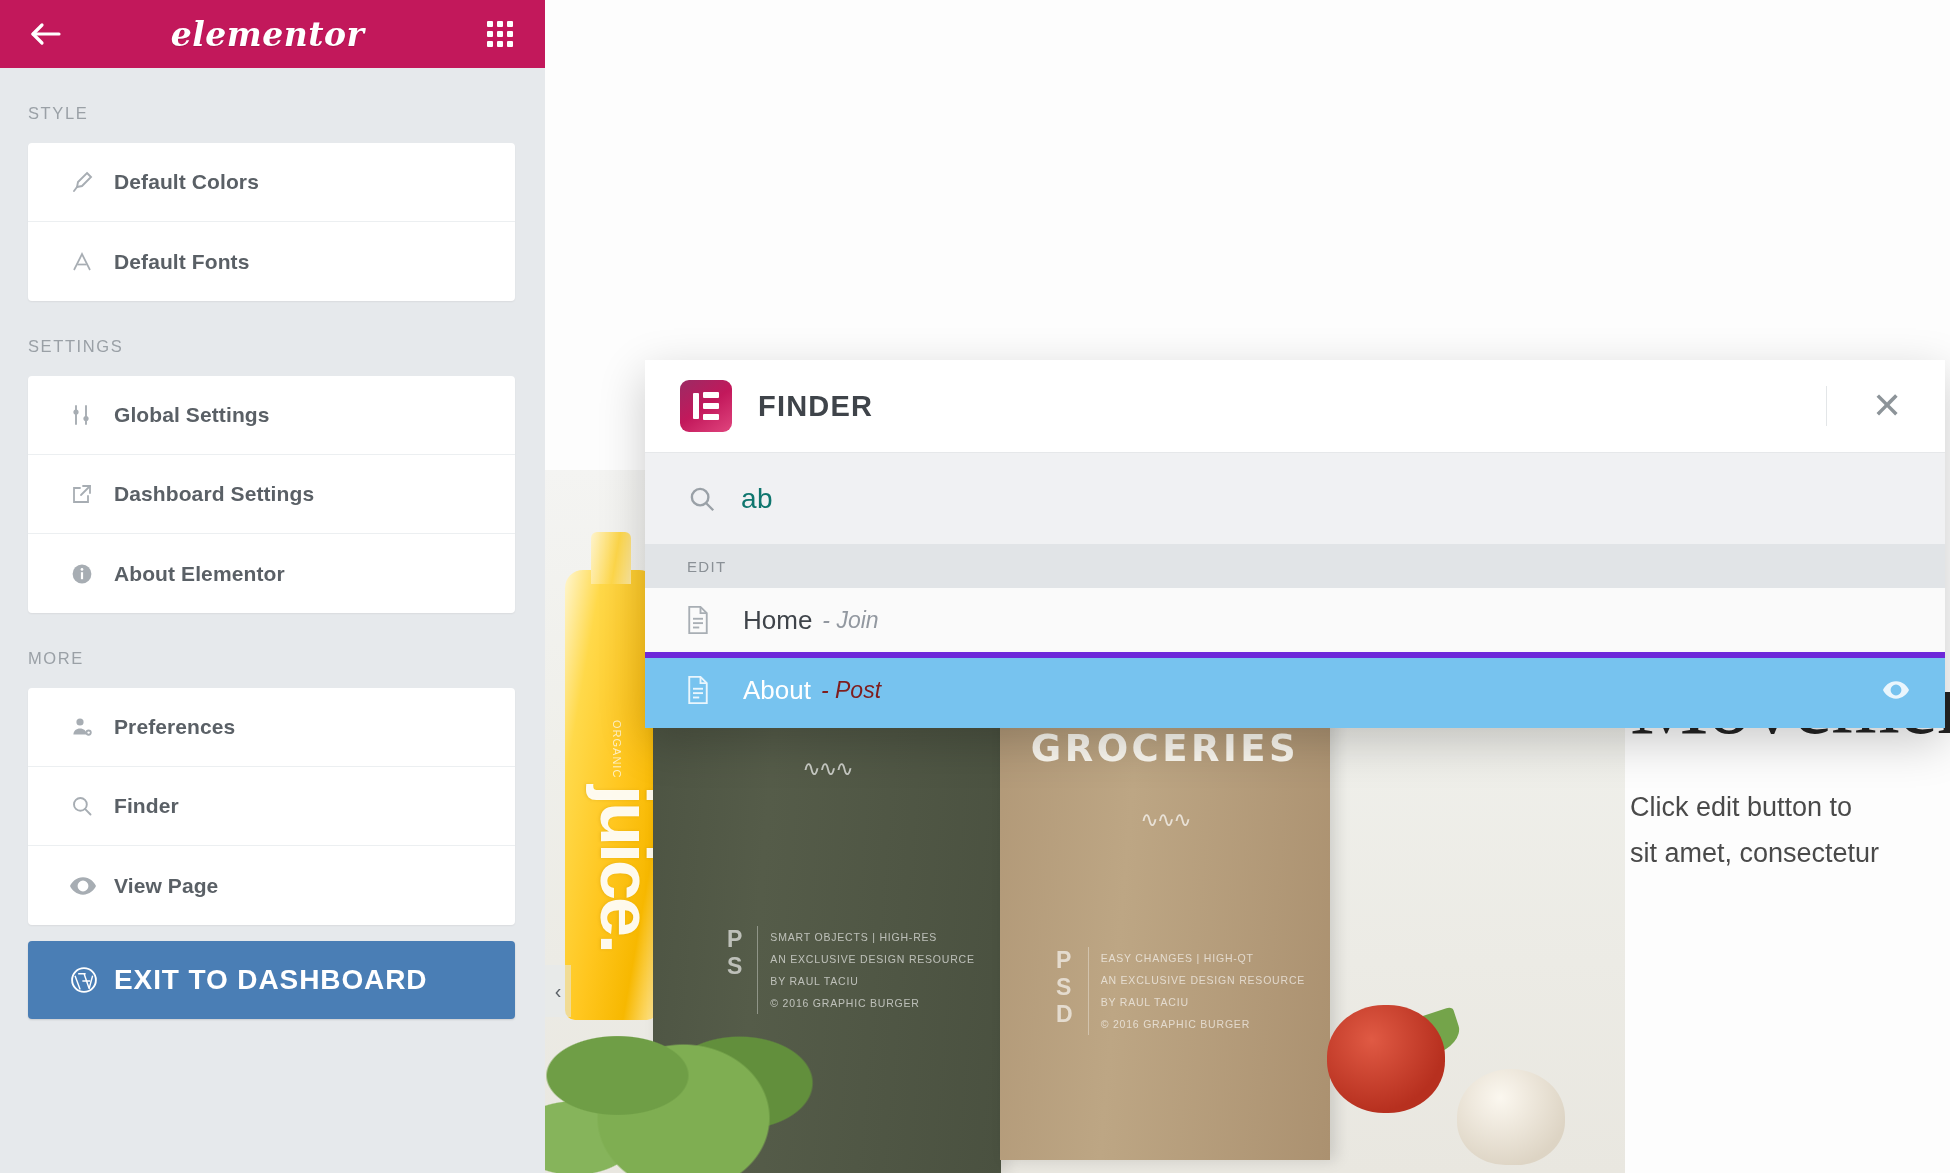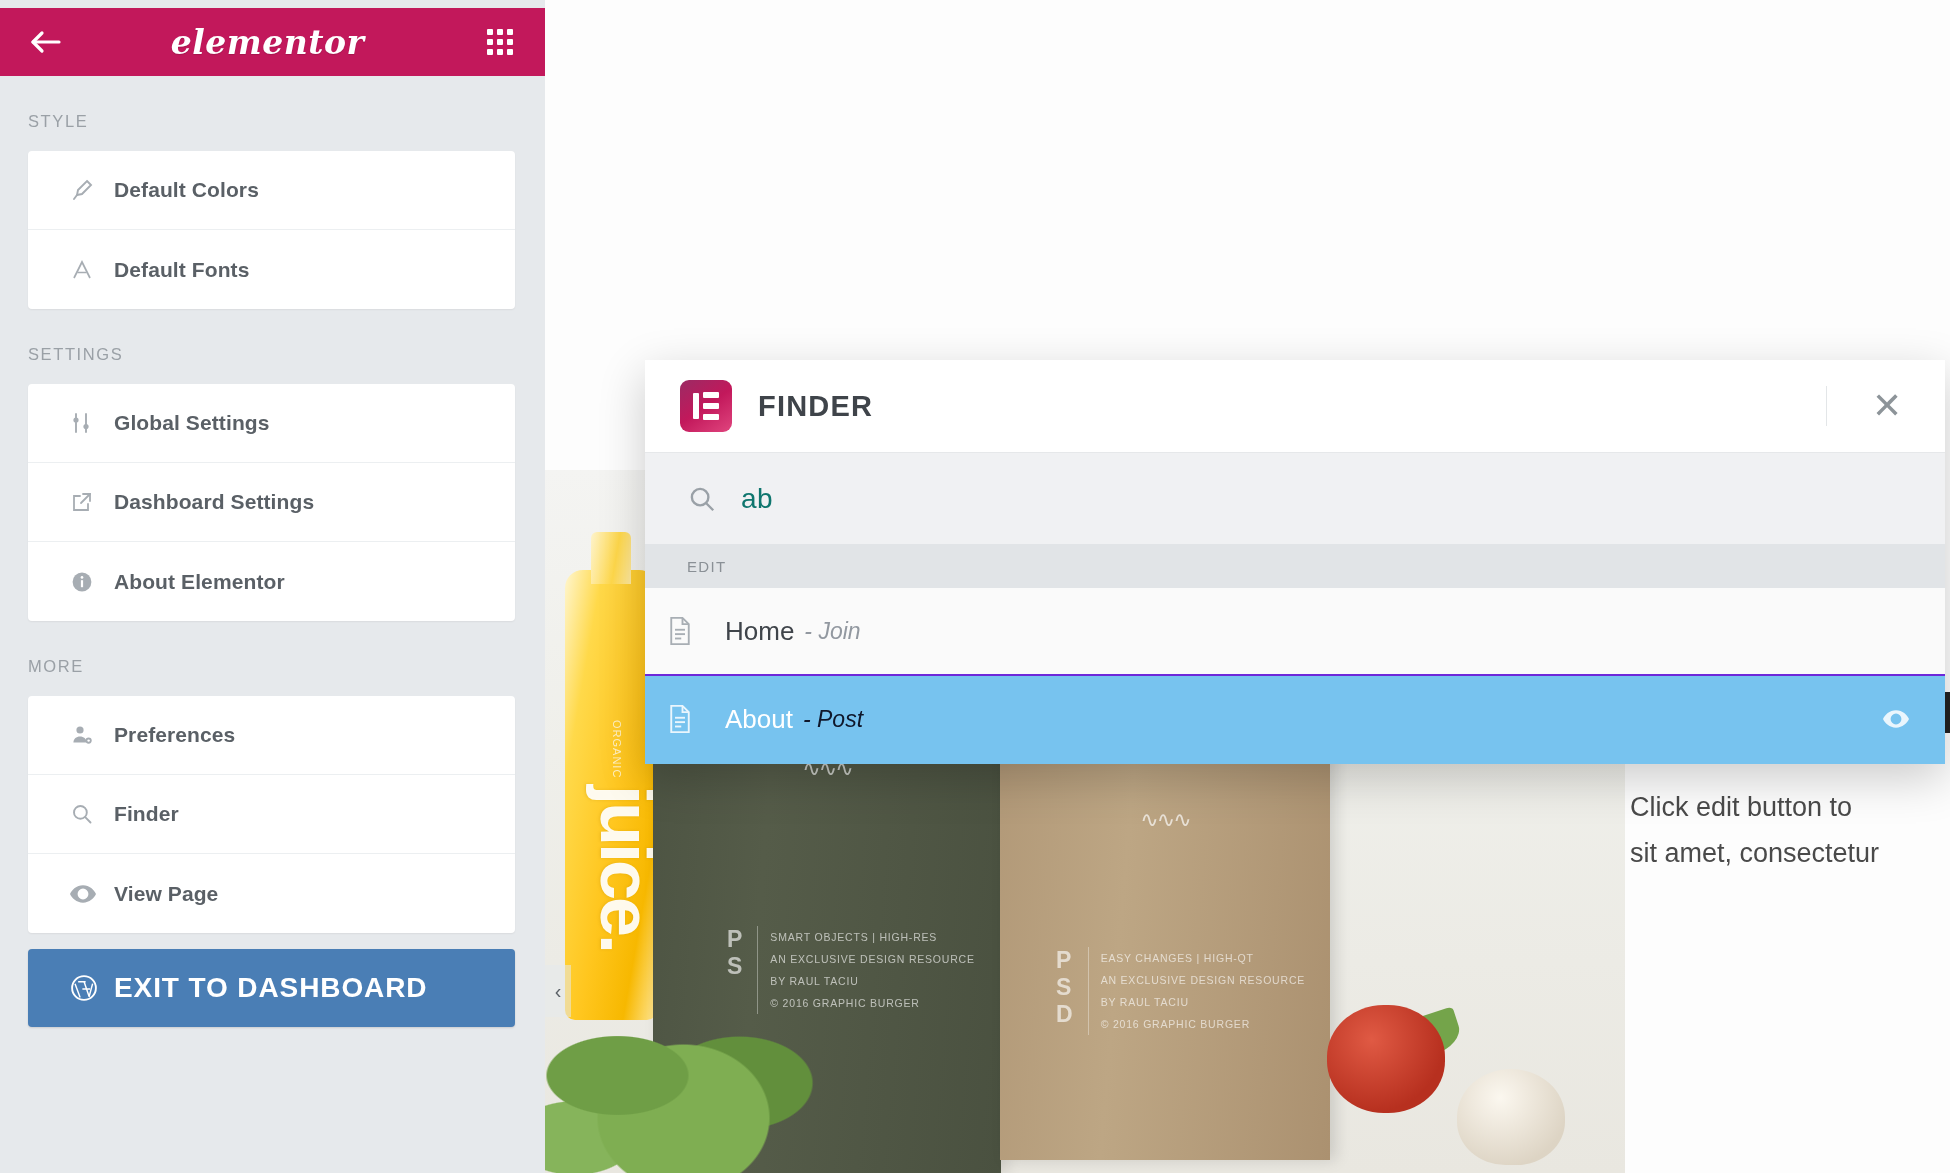--- a/index.html
+++ b/index.html
@@ -16,21 +16,20 @@
     position: absolute; left: 0; top: 0;
     width: 545px; height: 1173px;
     background: #e6e9ec;
     z-index: 40;
   }
   #panel-header {
     height: 68px; background: #c2185b;
     display: flex; align-items: center;
     padding: 0 22px;
     position: relative;
-    margin-top: 8px;
   }
   .hdr-back {
     width: 46px; height: 46px;
     display: flex; align-items: center; justify-content: center;
     cursor: pointer;
   }
   .hdr-logo {
     flex: 1; text-align: center;
     color: #fff;
     font-family: "DejaVu Serif", serif;
@@ -306,34 +305,34 @@
     background: transparent; border: none; outline: none;
     width: 600px; font-family: "Liberation Sans", sans-serif;
   }
   .group-head {
     height: 44px; background: #e1e4e7;
     display: flex; align-items: center;
     padding-left: 42px;
     font-size: 15px; letter-spacing: 1.3px; color: #8a9096;
   }
   .res-row {
-    height: 88px; display: flex; align-items: center;
-    padding-left: 22px; cursor: pointer;
+    height: 70px; display: flex; align-items: center;
+    padding-left: 40px; cursor: pointer;
     background: #fafafa;
-    border-bottom: 2px solid #6d28d9;
+    border-bottom: 6px solid #6d28d9;
   }
   .res-row.active { background: #77c3ef; border-bottom-color: #77c3ef; }
   .res-ico { flex: 0 0 58px; color: #a8aeb4; display:flex; align-items:center; }
   .res-row.active .res-ico { color: #eaf6fd; }
   .res-name { font-size: 26px; color: #3f444a; font-weight: 400; }
   .res-row.active .res-name { color: #ffffff; }
   .res-type {
     font-size: 23px; color: #9298a0; font-style: italic; margin-left: 10px;
   }
-  .res-row.active .res-type { color: #0f172a; }
+  .res-row.active .res-type { color: #7f1d1d; }
   .res-action {
     margin-left: auto; margin-right: 36px;
     color: #eaf6fd; display: none; align-items: center;
   }
   .res-row.active .res-action { display: flex; }
 </style>
 </head>
 <body>
 
 <div id="app">

